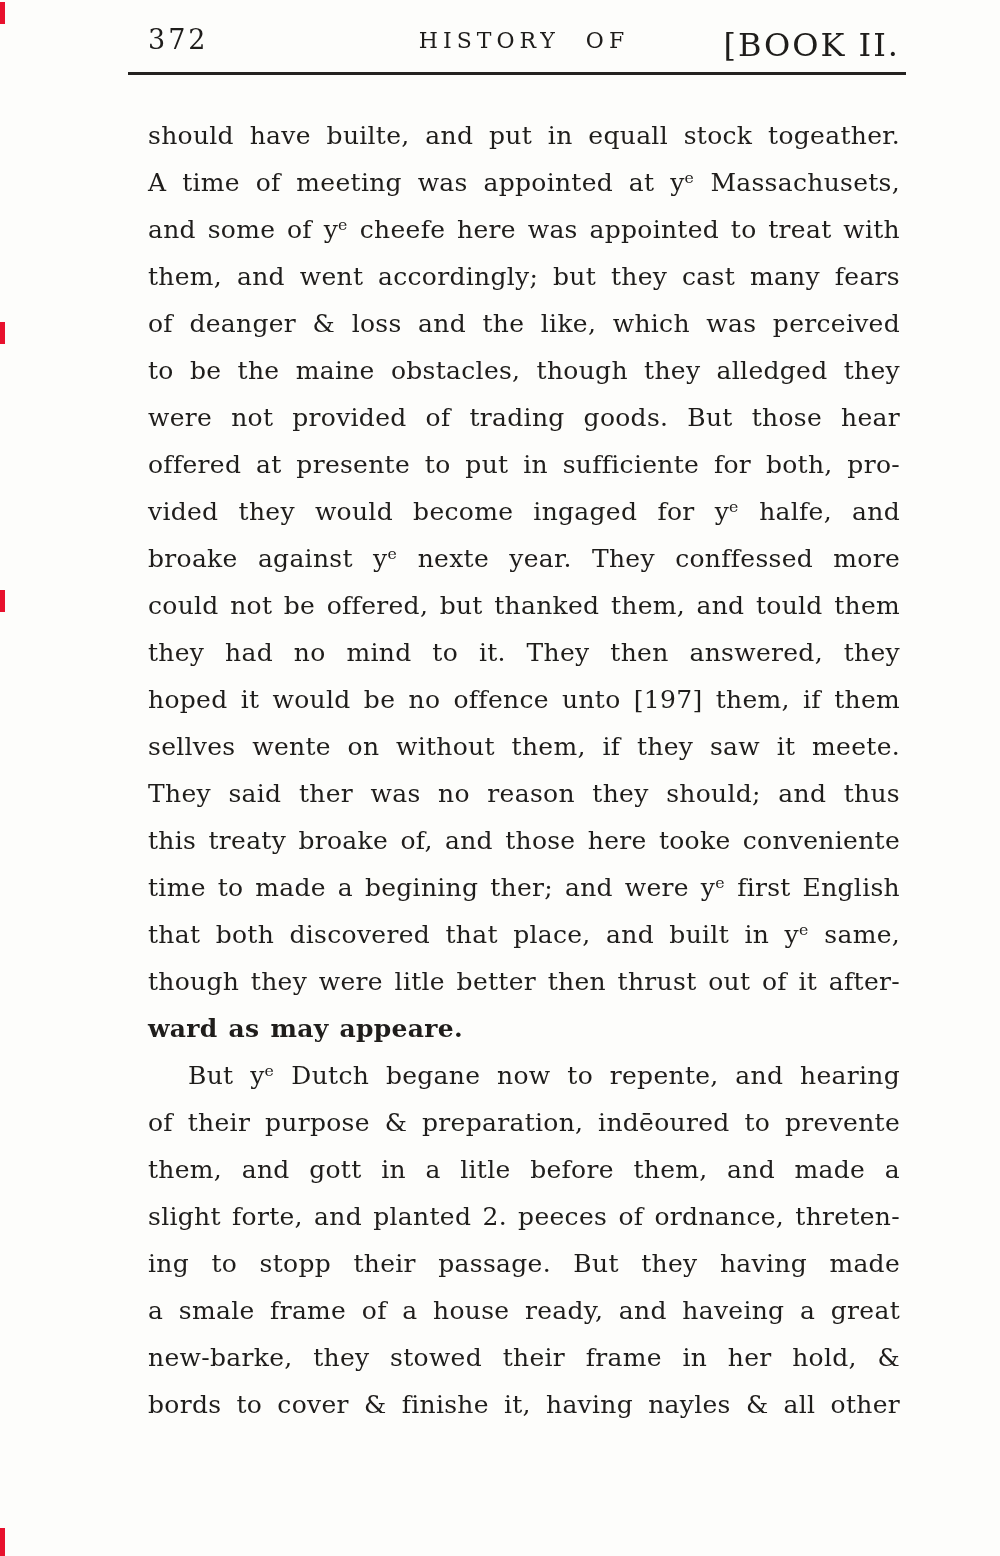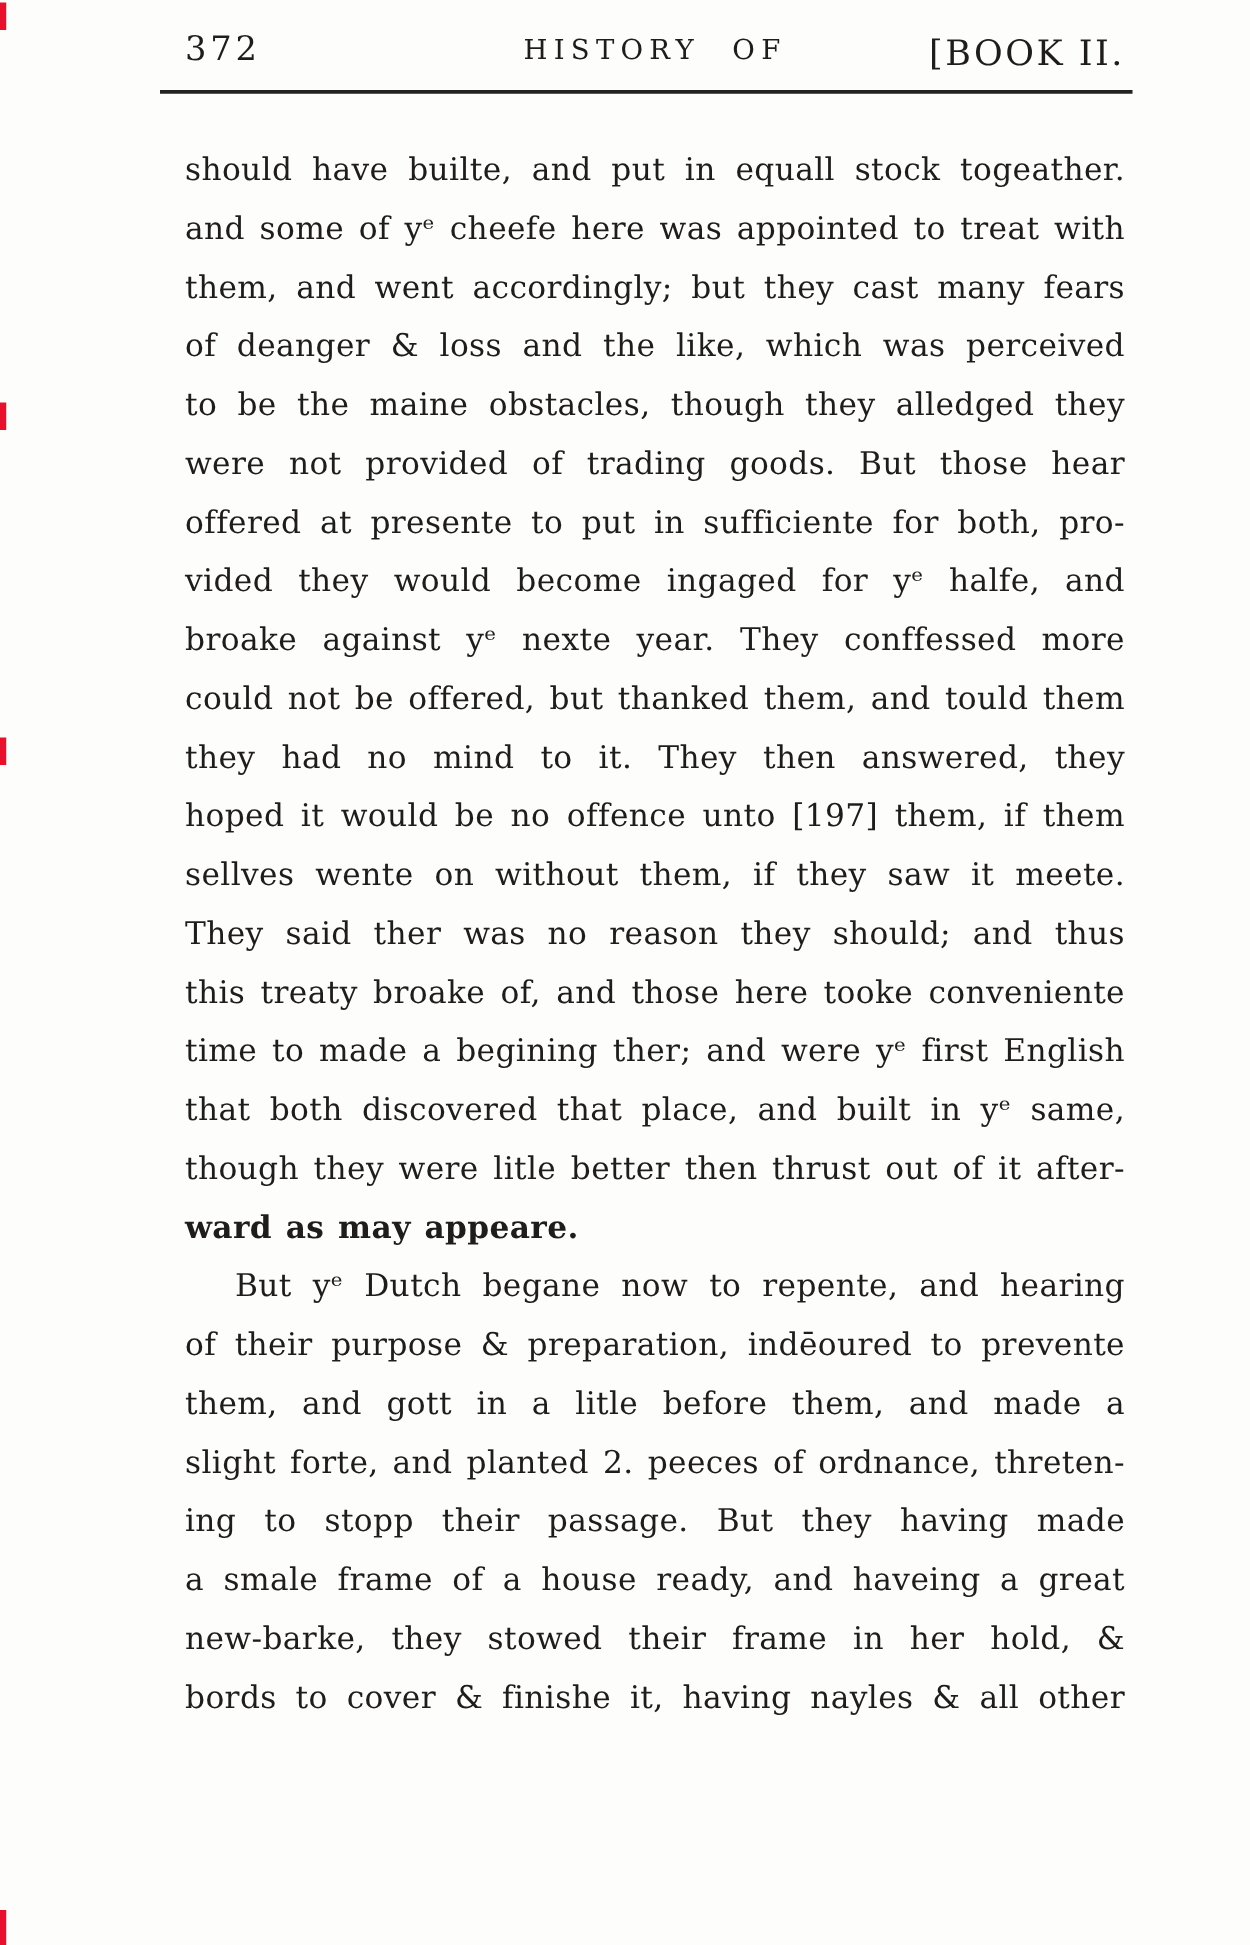--- a/index.html
+++ b/index.html
@@ -38,21 +38,21 @@
     top: 6px;
     text-align: center;
     font-size: 22px;
     letter-spacing: 5px;
     word-spacing: 14px;
   }
   .book-label {
     position: absolute;
     right: 0;
     top: 4px;
-    font-size: 28px;
+    font-size: 32px;
     letter-spacing: 2px;
   }
   .header-rule {
     position: absolute;
     top: 72px;
     left: 128px;
     width: 778px;
     height: 0;
     border-top: 3px solid #242220;
   }
@@ -101,20 +101,21 @@
   <div class="header">
     <span class="page-number">372</span>
     <span class="running-title">HISTORY OF</span>
     <span class="book-label">[BOOK II.</span>
   </div>
 
   <div class="header-rule"></div>
 
   <div class="body-text">
     <div class="line">should have builte, and put in equall stock togeather.</div>
+    <div class="line">A time of meeting was appointed at yᵉ Massachusets,</div>
     <div class="line">and some of yᵉ cheefe here was appointed to treat with</div>
     <div class="line">them, and went accordingly; but they cast many fears</div>
     <div class="line">of deanger &amp; loss and the like, which was perceived</div>
     <div class="line">to be the maine obstacles, though they alledged they</div>
     <div class="line">were not provided of trading goods. But those hear</div>
     <div class="line">offered at presente to put in sufficiente for both, pro-</div>
     <div class="line">vided they would become ingaged for yᵉ halfe, and</div>
     <div class="line">broake against yᵉ nexte year. They conffessed more</div>
     <div class="line">could not be offered, but thanked them, and tould them</div>
     <div class="line">they had no mind to it. They then answered, they</div>

